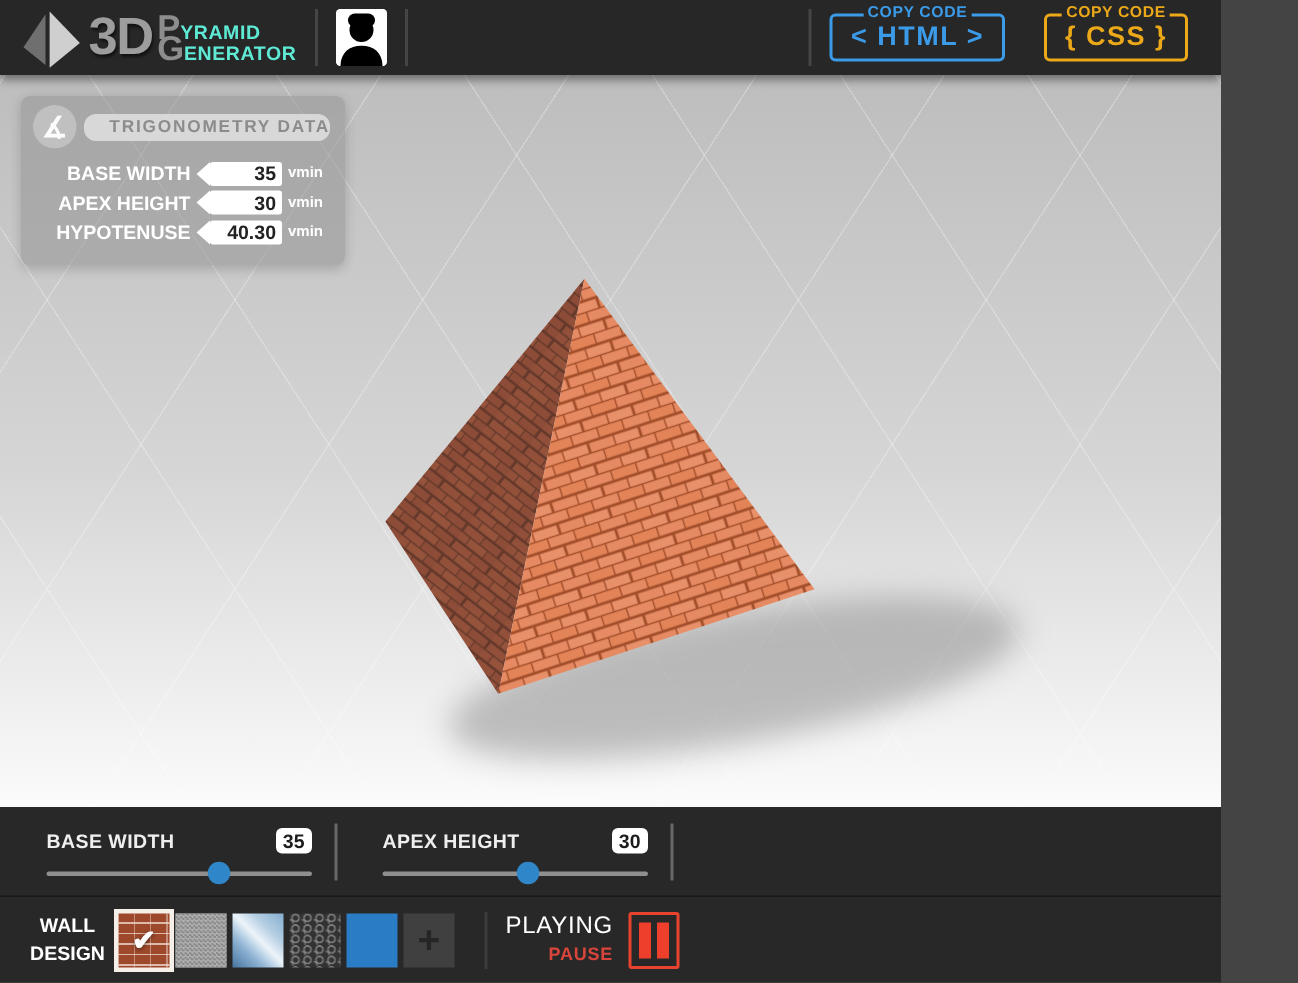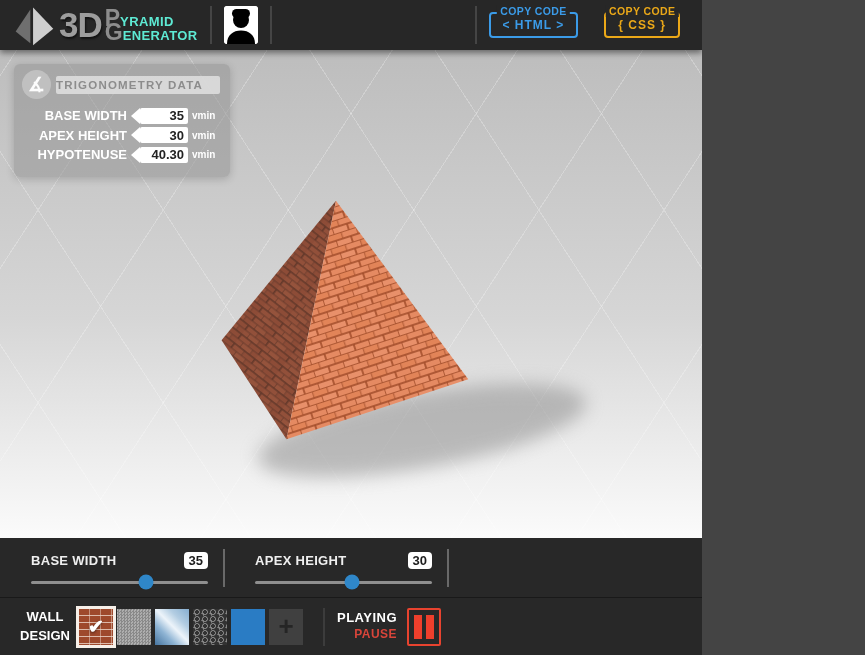--- a/index.html
+++ b/index.html
@@ -1,16 +1,16 @@
 <!DOCTYPE html>
 <html><head>
 <meta charset="utf-8">
 <style>
   html,body{margin:0;padding:0;background:#444;}
-  .stage{position:relative;width:702px;height:655px;overflow:hidden;
+  .stage{position:relative;width:814px;height:655px;overflow:hidden;
          font-family:"Liberation Sans",sans-serif;-webkit-font-smoothing:antialiased;}
 
   
   .hdr{height:50px;background:#272727;display:flex;align-items:center;
        position:relative;z-index:20;box-shadow:0 3px 6px rgba(0,0,0,.45);}
   .logo{display:flex;align-items:center;padding-left:12px;}
   .logo-icon svg{display:block;}
   .logo-num{font-size:35px;font-weight:bold;color:#9d9d9d;letter-spacing:-1px;
             margin-left:3px;text-shadow:1px 2px 2px rgba(0,0,0,.55);}
   .logo-words{margin-left:3px;line-height:.85;margin-top:2px;}
@@ -24,42 +24,42 @@
   .creator-text{line-height:1.15;padding-top:1px;}
   .created{color:#a9a9a9;font-size:11px;font-weight:bold;}
   .name{color:#fff;font-size:11.5px;font-weight:bold;margin-top:3px;margin-left:2px;}
   .spacer{flex:1;}
   .copy-btn{position:relative;border:2px solid currentColor;border-radius:4px;
             padding:3px 12px 4px;background:none;cursor:pointer;margin-right:26px;
             font-family:"Liberation Sans",sans-serif;}
   .copy-btn .cc-label{position:absolute;top:-9px;left:50%;transform:translateX(-50%);
             background:#272727;padding:0 3px;font-size:10.5px;font-weight:bold;
             letter-spacing:.4px;white-space:nowrap;}
-  .copy-btn .cc-value{font-size:12px;font-weight:bold;letter-spacing:1px;white-space:nowrap;}
+  .copy-btn .cc-value{font-size:18px;font-weight:bold;letter-spacing:1px;white-space:nowrap;}
   .copy-html{color:#3b9be8;}
   .copy-css{color:#eba818;margin-right:22px;}
 
   
   .canvas{position:relative;height:488px;background:
     repeating-linear-gradient(57deg,rgba(255,255,255,.25) 0 1px,rgba(255,255,255,0) 1px 105px),
     repeating-linear-gradient(-57deg,rgba(255,255,255,.25) 0 1px,rgba(255,255,255,0) 1px 105px),
     linear-gradient(#bdbdbd,#d6d6d6 55%,#fbfbfb);}
   .pyr-svg{position:absolute;inset:0;width:100%;height:100%;}
 
   
   .panel{position:absolute;left:14px;top:14px;width:198px;border-radius:6px;
          background:rgba(148,148,148,.55);padding:6px 10px 12px 8px;
          box-shadow:0 2px 8px rgba(0,0,0,.18);}
   .panel-head{display:flex;align-items:center;margin-bottom:7px;}
   .angle-circle{width:29px;height:29px;border-radius:50%;background:rgba(200,200,200,.75);
          color:#fcfcfc;font-size:19px;display:flex;align-items:center;justify-content:center;
          flex:none;font-weight:bold;}
   .pill{flex:1;margin-left:5px;background:rgba(228,228,228,.8);color:#8c8c8c;
-        font-size:11.5px;font-weight:bold;letter-spacing:1.2px;text-align:left;
-        padding:3px 0;border-radius:2px;}
+        font-size:11.5px;font-weight:bold;letter-spacing:1.2px;text-align:right;
+        padding:3px 0;border-radius:8px;}
   .trow{display:flex;align-items:center;justify-content:flex-end;height:19.5px;}
   .t-label{color:#fff;font-size:13px;font-weight:bold;}
   .tag{position:relative;margin-left:13px;background:#fff;border-radius:2px;height:16px;
        width:44px;display:flex;align-items:center;justify-content:flex-end;
        padding-right:4px;font-size:13px;font-weight:bold;color:#222;flex:none;}
   .tag::before{content:"";position:absolute;right:100%;top:0;
        border-top:8px solid transparent;border-bottom:8px solid transparent;
        border-right:9px solid #fff;}
   .t-unit{width:28px;color:#fff;font-size:10px;font-weight:bold;padding-left:4px;flex:none;}
 
@@ -94,21 +94,21 @@
   .sw-mesh{background-color:#323232;background-image:
       radial-gradient(circle at 4px 3px,rgba(0,0,0,0) 1.6px,rgba(195,195,195,.55) 2.1px 2.7px,rgba(0,0,0,0) 3.1px),
       radial-gradient(circle at 0px 6.5px,rgba(0,0,0,0) 1.6px,rgba(195,195,195,.45) 2.1px 2.7px,rgba(0,0,0,0) 3.1px);
       background-size:8px 7px;}
   .sw-blue{background:#2a7cc4;}
   .sw-add{background:#404040;display:flex;align-items:center;justify-content:center;
           color:#252525;font-size:26px;font-weight:bold;}
   .vdiv3{width:2px;height:38px;background:#3c3c3c;margin:0 12px 0 20px;flex:none;}
   .playback{display:flex;align-items:center;gap:10px;}
   .pb-text{text-align:right;line-height:1.3;}
-  .pb-status{color:#fff;font-size:13px;font-weight:bold;letter-spacing:.5px;}
+  .pb-status{color:#fff;font-size:16px;font-weight:normal;letter-spacing:.5px;}
   .pb-action{color:#d8453a;font-size:12px;font-weight:bold;letter-spacing:.5px;}
   .pause-btn{width:34px;height:38px;border:2px solid #e8432f;border-radius:2px;background:none;
              display:flex;align-items:center;justify-content:center;gap:4px;cursor:pointer;padding:0;}
   .pause-bar{width:8px;height:24px;background:#ee3f2c;}
 </style>
 </head>
 <body>
 
 <div class="stage">
 

